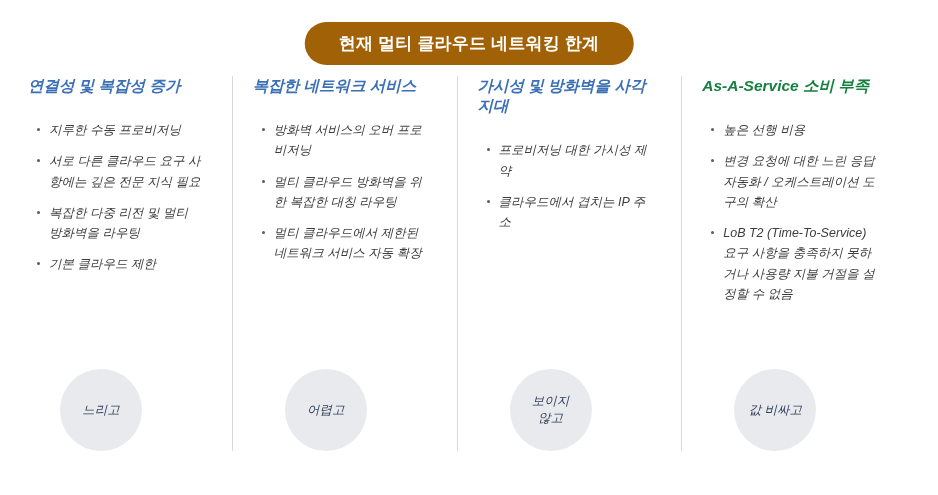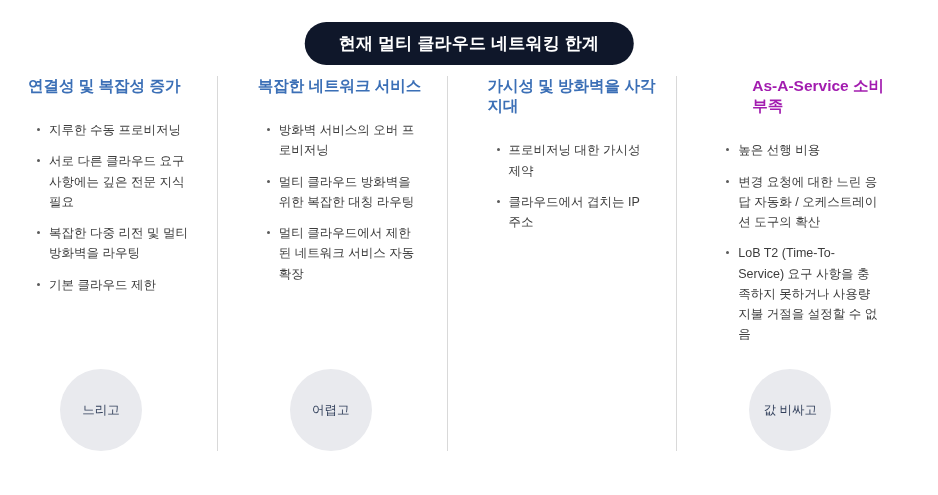--- a/index.html
+++ b/index.html
@@ -19,62 +19,62 @@
     width: 938px;
     height: 495px;
     box-sizing: border-box;
   }
   
   .title-pill {
     position: absolute;
     left: 50%;
     transform: translateX(-50%);
     top: 22px;
-    background: #0f172a;
+    background: #a16207;
     color: #ffffff;
     border-radius: 22px;
     padding: 10px 34px;
     font-size: 17px;
     font-weight: bold;
     letter-spacing: 0.2px;
     white-space: nowrap;
   }
   
   .columns {
     position: absolute;
     top: 76px;
     left: 24px;
     right: 32px;
     height: 375px;
     display: flex;
     flex-direction: row;
     align-items: stretch;
+    font-style: italic;
   }
   .col {
     position: relative;
     flex: 1 1 0;
     padding: 0 20px 0 4px;
     box-sizing: border-box;
     display: flex;
     flex-direction: column;
   }
   .col + .col {
     border-left: 1px solid #d9d9d9;
-    padding-left: 40px;
+    padding-left: 20px;
   }
   .col-title {
     font-size: 15.5px;
     font-weight: bold;
     color: #3b6fb6;
     margin-bottom: 16px;
     line-height: 1.3;
   }
   .col-title.accent-dark {
-    color: #a21caf;
-    margin-left: 35px;
+    color: #15803d;
   }
   ul.bullets {
     list-style: none;
     margin: 8px;
     padding: 0;
     font-size: 12.5px;
     line-height: 1.62;
     color: #3c3c3c;
   }
   ul.bullets li {
@@ -146,20 +146,24 @@
         <div class="circle">어렵고</div>
       </div>
     </div>
 
     <div class="col">
       <div class="col-title">가시성 및 방화벽을 사각 지대</div>
       <ul class="bullets">
         <li>프로비저닝 대한 가시성 제약</li>
         <li>클라우드에서 겹치는 IP 주소</li>
       </ul>
+      <div class="circle-wrap">
+        <div class="circle">보이지
+않고</div>
+      </div>
     </div>
 
     <div class="col">
       <div class="col-title accent-dark">As-A-Service 소비 부족</div>
       <ul class="bullets">
         <li>높은 선행 비용</li>
         <li>변경 요청에 대한 느린 응답 자동화 / 오케스트레이션 도구의 확산</li>
         <li>LoB T2 (Time-To-Service) 요구 사항을 충족하지 못하거나 사용량 지불 거절을 설정할 수 없음</li>
       </ul>
       <div class="circle-wrap">

